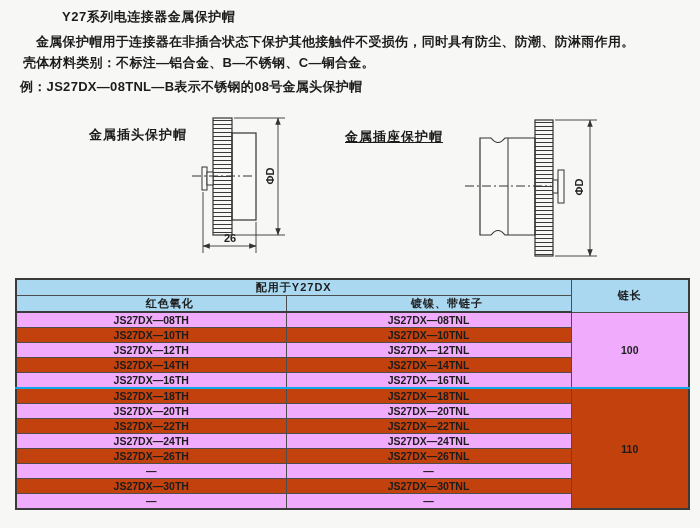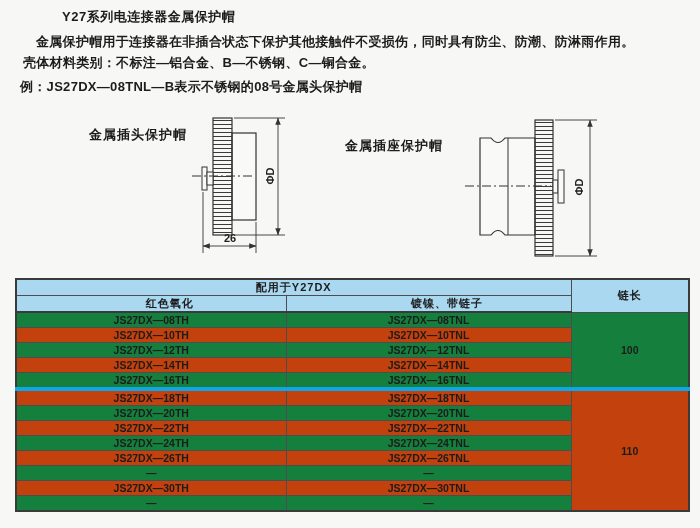--- a/index.html
+++ b/index.html
@@ -11,21 +11,21 @@
     -webkit-font-smoothing:antialiased;
   }
   .abs{position:absolute;}
   .title{left:20px;top:8px;font-size:13px;font-weight:bold;letter-spacing:.5px;margin-left:42px;}
   .para{font-size:13px;font-weight:bold;letter-spacing:.3px;white-space:nowrap;}
   .l1{left:20px;top:33px;margin-left:16px;}
   .l2{left:23px;top:54px;}
   .l3{left:20px;top:78px;}
   .dlabel{font-size:13px;font-weight:bold;letter-spacing:1px;}
   .plug-label{left:45px;top:126px;margin-left:44px;}
-  .socket-label{left:345px;top:137px;}
+  .socket-label{left:345px;top:128px;text-decoration:underline;}
   .plug-svg{left:190px;top:108px;}
   .socket-svg{left:455px;top:106px;}
   svg text{font-family:"Liberation Sans","DejaVu Sans",sans-serif;font-weight:bold;fill:#222;}
 
   table.sel{
     position:absolute;left:15px;top:278px;width:673px;
     border-collapse:collapse;table-layout:fixed;
     background:#fdfdfc;
     border:2px solid #3a3a3a;
   }
@@ -34,25 +34,25 @@
     text-align:center;vertical-align:middle;
     padding:0;overflow:hidden;white-space:nowrap;
   }
   table.sel th{
     background:#a9d8f0;
     font-size:11px;font-weight:bold;height:15px;letter-spacing:1px;
   }
   thead tr:last-child th{border-bottom:2px solid #3a3a3a;padding-left:37px;}
   table.sel td{font-size:10.5px;font-weight:bold;height:14px;}
   tr.alt td{background:#c2410c;}
-  tr.plain td{background:#15803d;}
+  tr.plain td{background:#f0abfc;}
   td.chain{font-size:11px;}
   td.chain-100{background:#fdfdfc;}
   td.chain-150{background:#faf1c8;}
-  tr.group-break td{border-top:4px solid #0ea5e9;margin-left:26px;}
+  tr.group-break td{border-top:2px solid #0ea5e9;margin-left:26px;}
   col.c1{width:270px;} col.c2{width:285px;} col.c3{width:118px;}
 </style>
 </head>
 <body>
 
 <div>
 
   <div class="abs title">Y27系列电连接器金属保护帽</div>
   <div class="abs para l1">金属保护帽用于连接器在非插合状态下保护其他接触件不受损伤，同时具有防尘、防潮、防淋雨作用。</div>
   <div class="abs para l2">壳体材料类别：不标注—铝合金、B—不锈钢、C—铜合金。</div>

